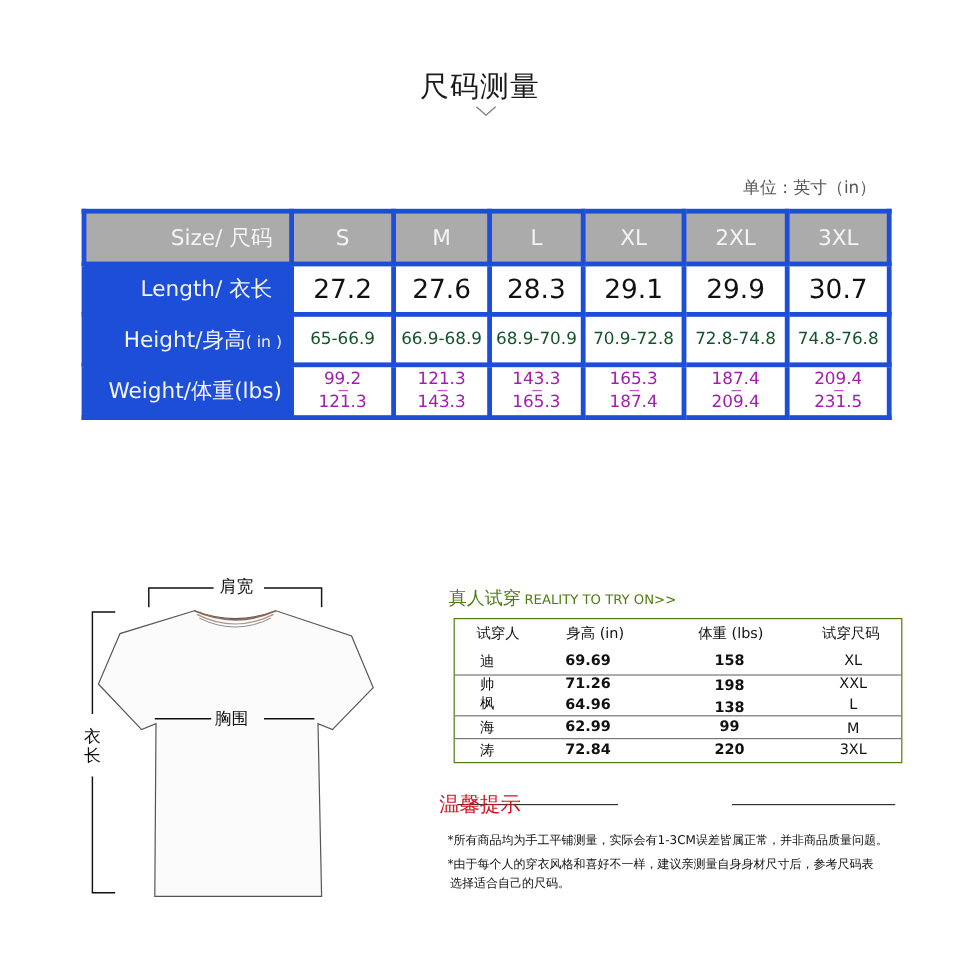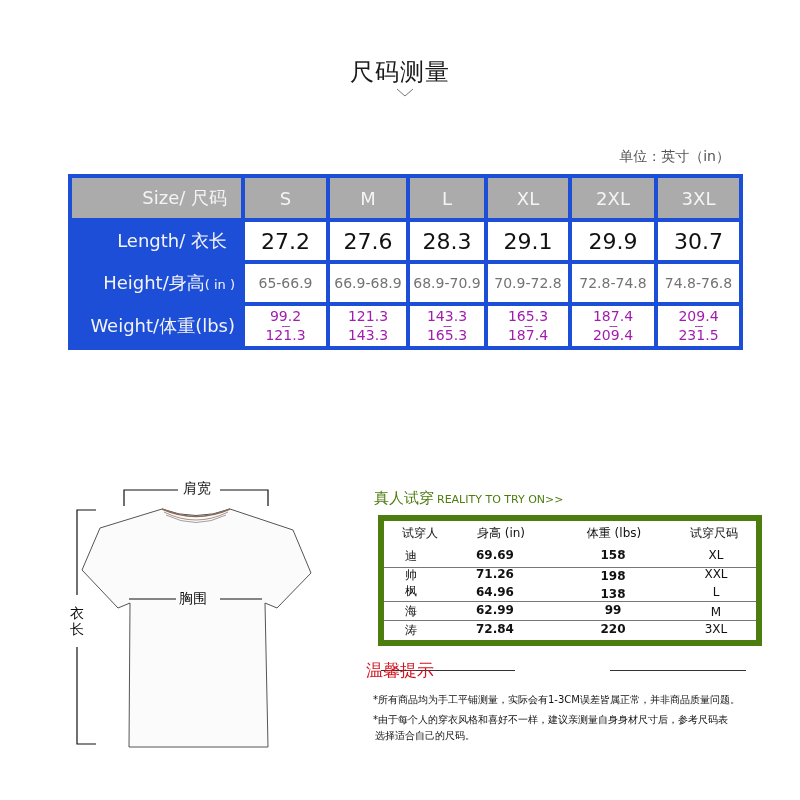--- a/index.html
+++ b/index.html
@@ -11,33 +11,33 @@
   #title { left:0; width:800px; top:56px; text-align:center; font-size:24px; font-weight:500; color:#1a1a1a; letter-spacing:1px; }
   #title-chev { left:396px; top:88px; width:18px; height:10px; }
   #unit { right:70px; top:148px; font-size:14px; color:#555; }
 
   
   #size-table { left:68px; top:174px; border-collapse:collapse; table-layout:fixed; }
   #size-table td { border:4px solid #1d4ed8; text-align:center; vertical-align:middle; padding:0; }
   #size-table td.rowhead { background:#1d4ed8; color:#f4f4f4; text-align:right; padding-right:14px; font-size:18px; white-space:nowrap; }
   #size-table tr.hdr td { background:#ababab; color:#f4f4f4; font-size:18px; }
   #size-table td.big { font-size:22px; color:#111; }
-  #size-table td.mid { font-size:14px; color:#737373; white-space:nowrap; }
+  #size-table td.mid { font-size:14px; color:#14532d; white-space:nowrap; }
   #size-table td.wt { font-size:14px; color:#a21caf; line-height:13px; }
   .wt-dash { display:block; font-size:10px; line-height:6px; letter-spacing:-1px; }
   .unit-small { font-size:13px; }
 
   
   #shirt-area { left:60px; top:470px; width:260px; height:290px; }
   .label-cn { font-size:14px; color:#111; }
 
   
   #try-title { left:374px; top:489px; font-size:15px; color:#4d7c0f; }
   #try-title .en { font-size:11px; margin-left:3px; }
-  #try-box { left:378px; top:515px; width:372px; height:119px; border:6px solid #4d7c0f; }
+  #try-box { left:378px; top:515px; width:372px; height:119px; border:1px solid #4d7c0f; }
   .try-row { position:absolute; left:0; width:372px; font-size:12px; color:#111; }
   .try-cell { position:absolute; text-align:center; }
   .try-div { position:absolute; left:0; width:372px; border-top:1px solid #777; }
 
   
   #tips-title { left:0; width:800px; text-align:center; top:659px; font-size:17px; color:#d0131f; }
   .tips-line { position:absolute; top:670px; border-top:1px solid #333; }
   .tip { left:373px; font-size:10px; color:#111; white-space:nowrap; }
 </style>
 </head>

